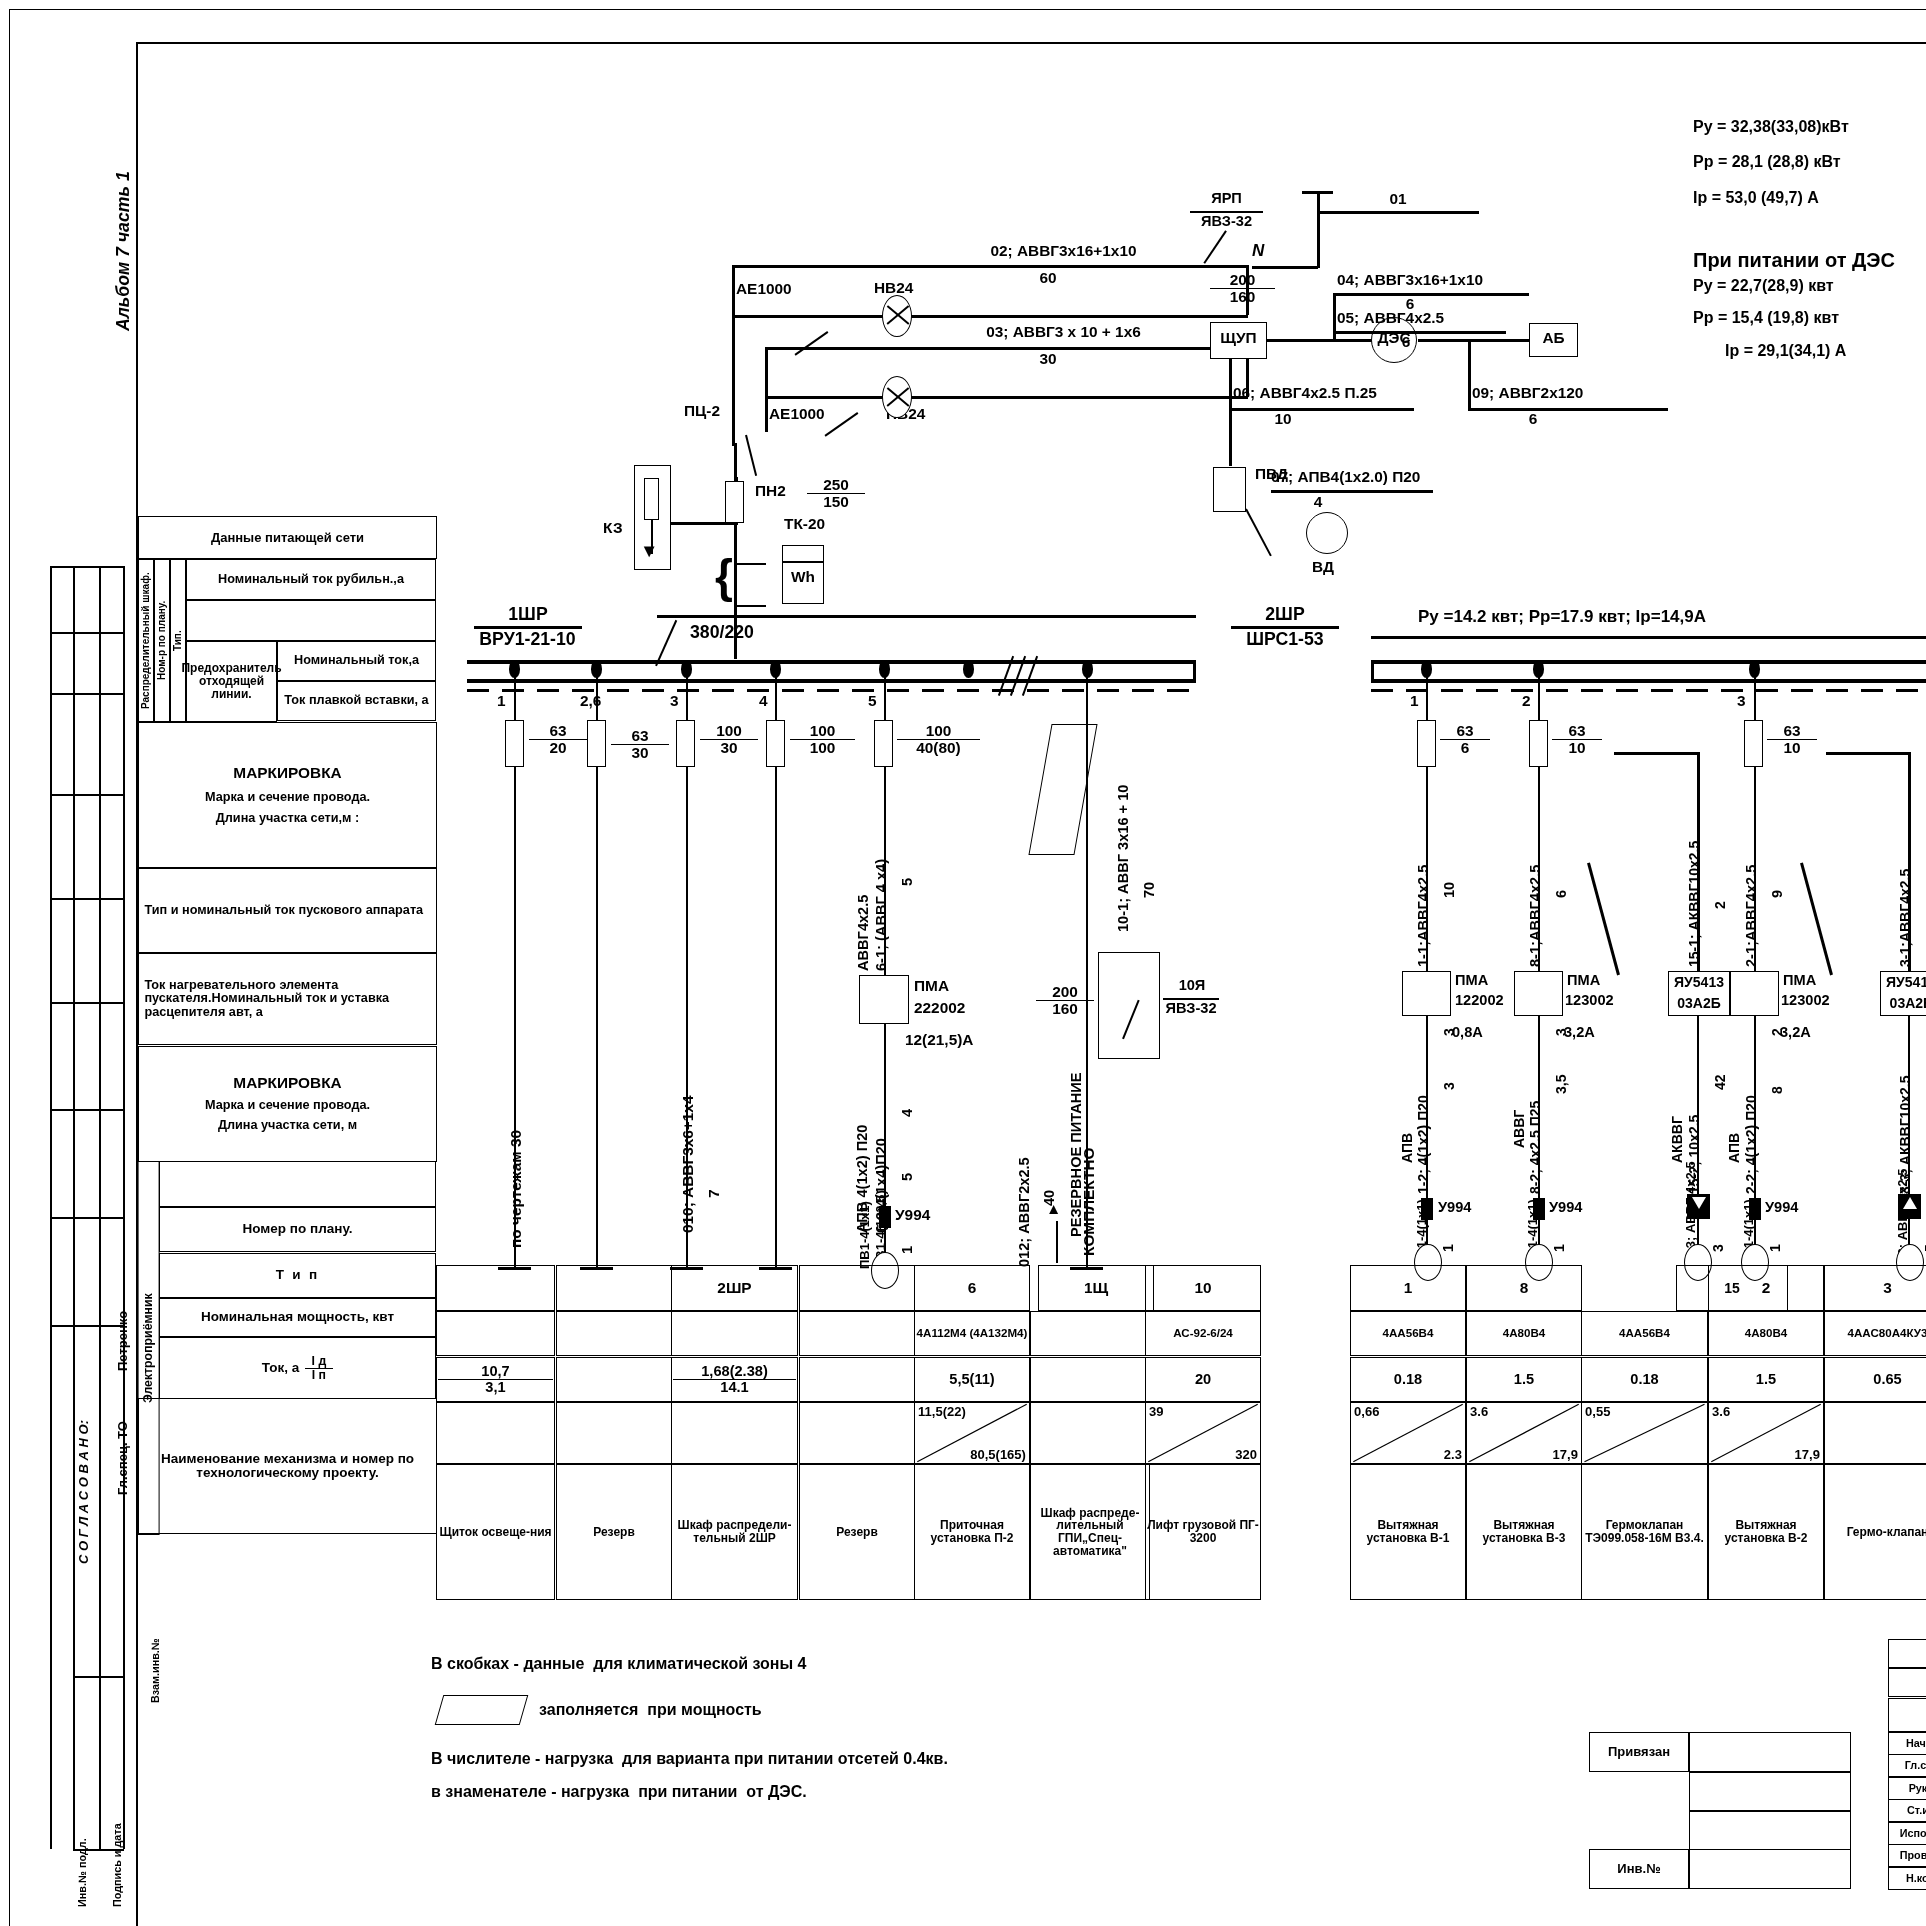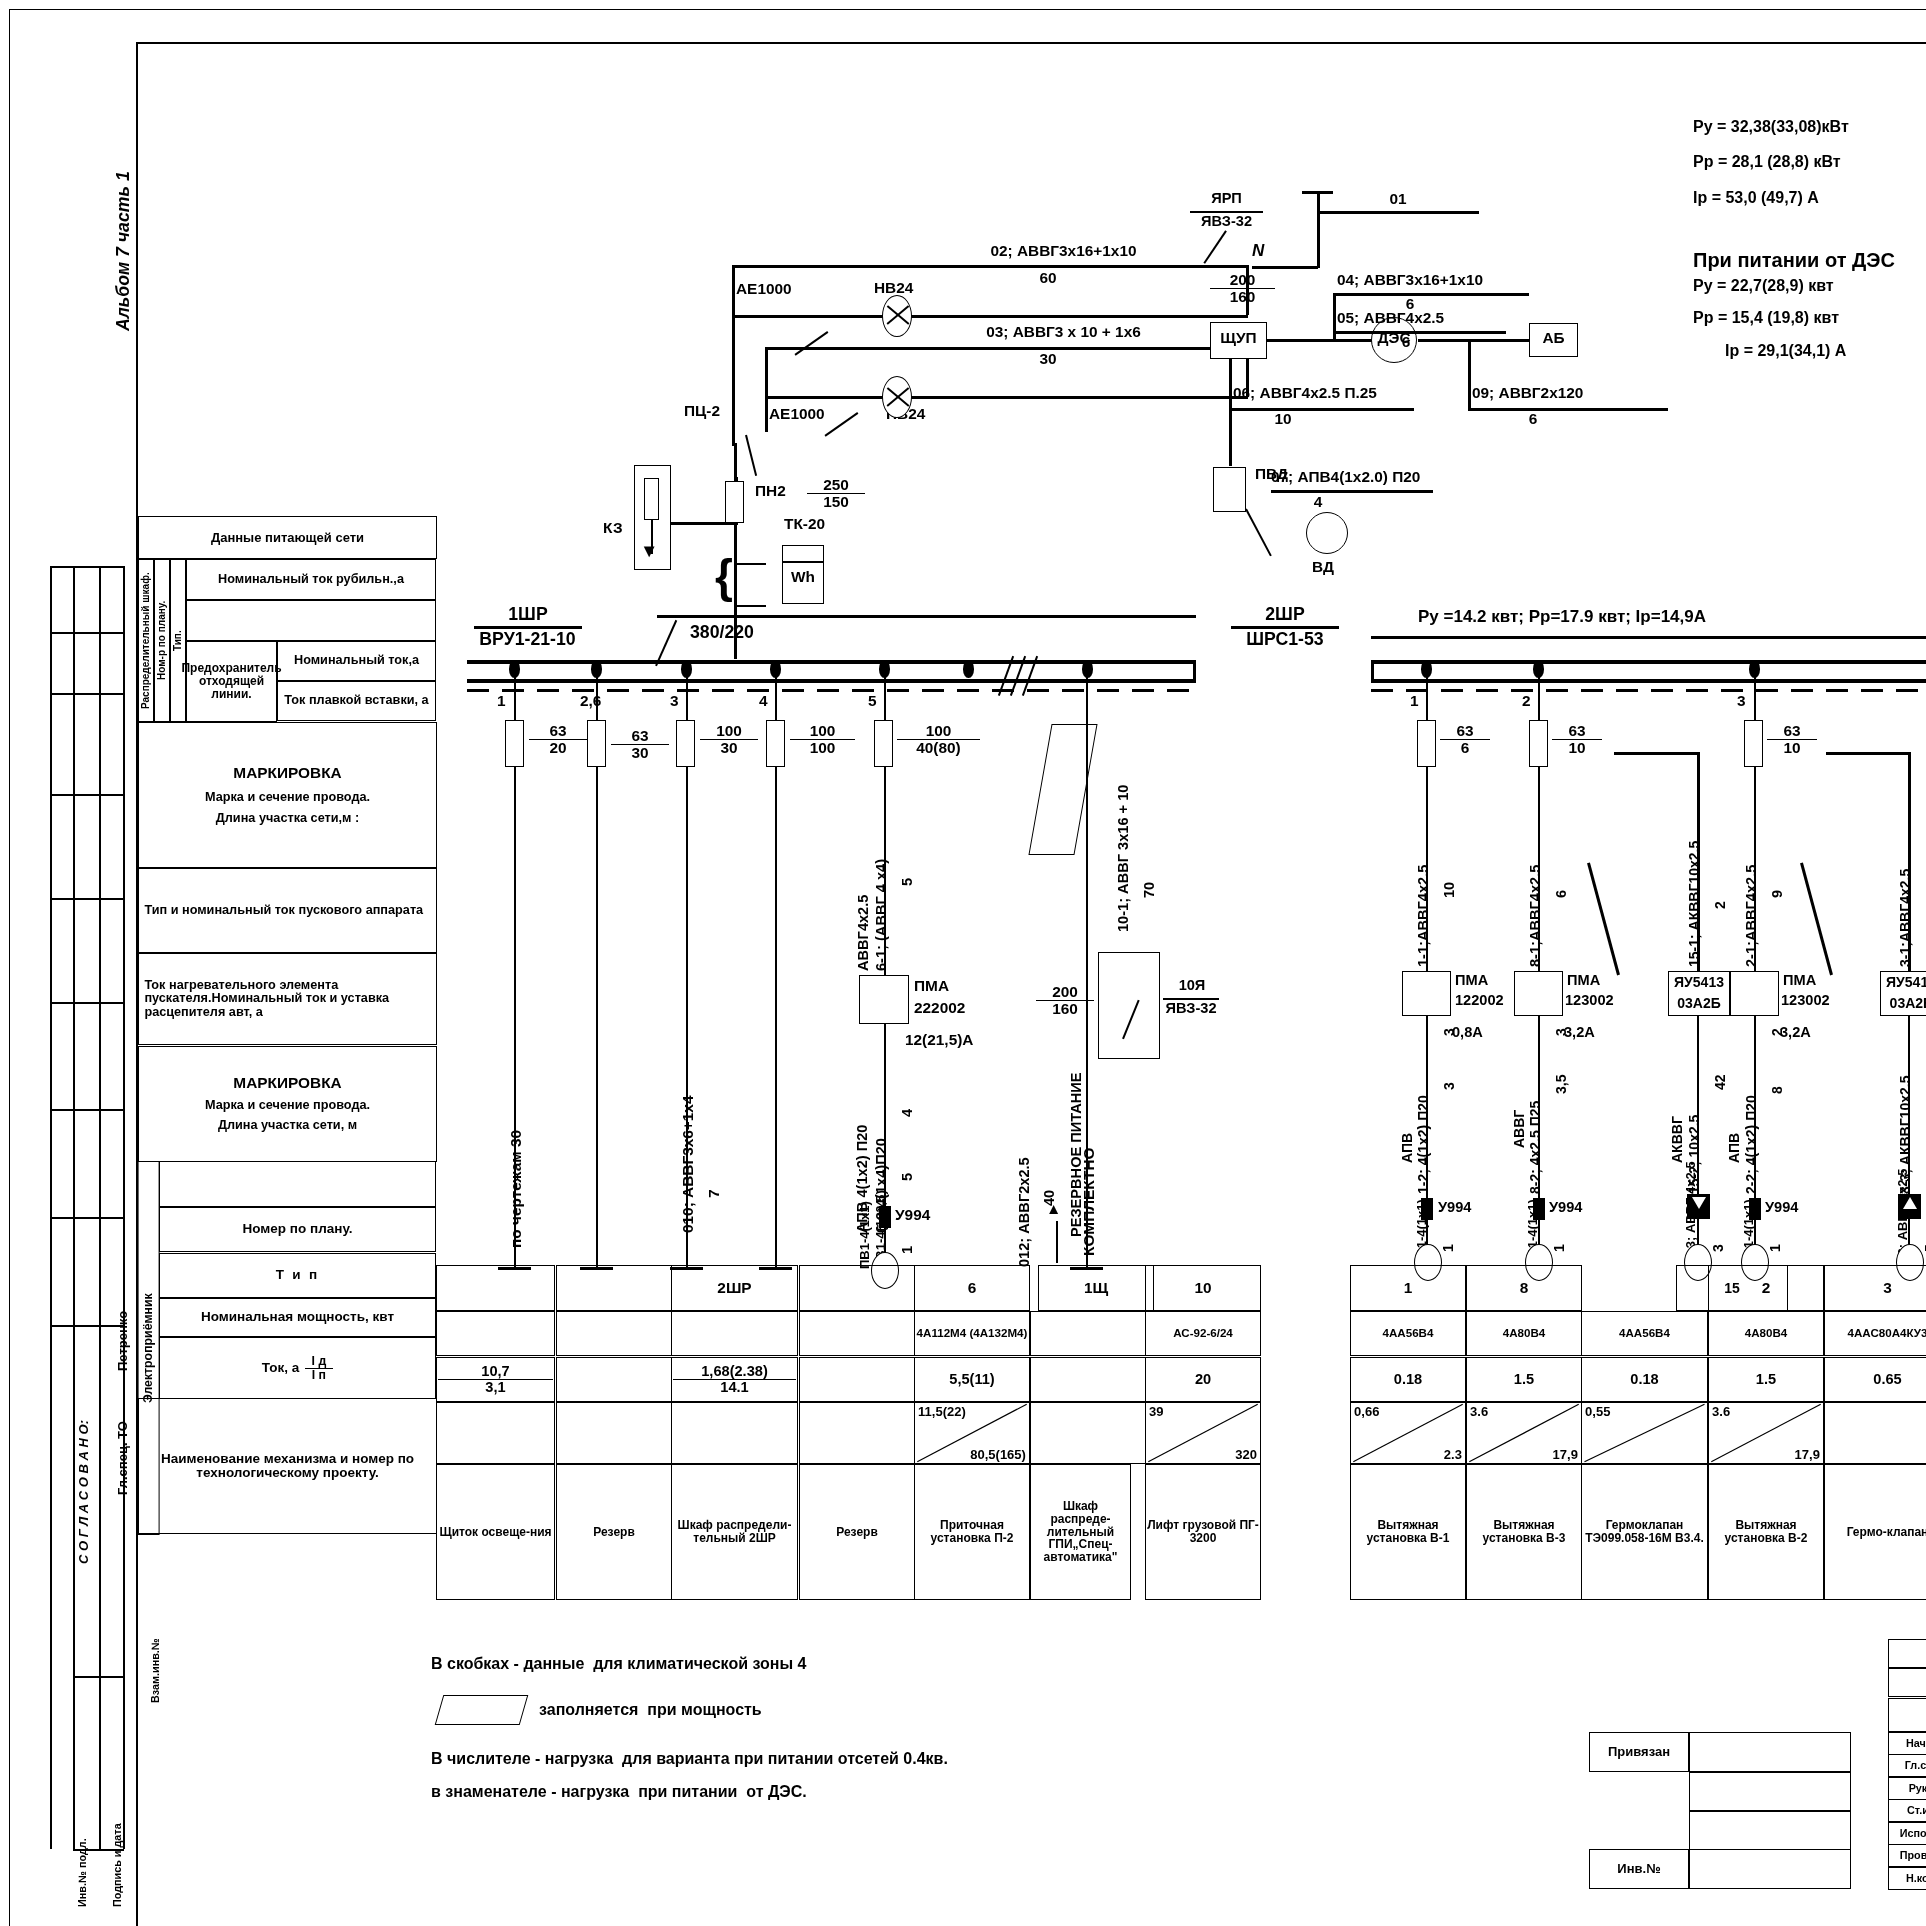--- a/index.html
+++ b/index.html
@@ -528,21 +528,21 @@
         <span style="position:absolute;right:3.1px;bottom:1.5px;font-size:13px;">320</span>
         <svg style="position:absolute;left:0;top:0;width:100%;height:100%;" viewBox="0 0 100 100" preserveAspectRatio="none">
           <line x1="2" y1="98" x2="98" y2="2" stroke="#000" stroke-width="1.2" vector-effect="non-scaling-stroke"></line>
         </svg>
       </div>
       <div class="cell" style="left: 436px; top: 1464px; width: 119px; height: 136px; font-size: 12px; white-space: pre-line;">Щиток освеще-​ния</div>
       <div class="cell" style="left: 556px; top: 1464px; width: 116px; height: 136px; font-size: 12px; white-space: pre-line;">Резерв</div>
       <div class="cell" style="left: 671px; top: 1464px; width: 127px; height: 136px; font-size: 12px; white-space: pre-line;">Шкаф распредели-​тельный 2ШР</div>
       <div class="cell" style="left: 799px; top: 1464px; width: 116px; height: 136px; font-size: 12px; white-space: pre-line;">Резерв</div>
       <div class="cell" style="left: 914px; top: 1464px; width: 116px; height: 136px; font-size: 12px; white-space: pre-line;">Приточная установка П-​2</div>
-      <div class="cell" style="left: 1030px; top: 1464px; width: 101px; height: 136px; font-size: 12px; white-space: pre-line;">Шкаф распреде-​лительный ГПИ„Спец-​автоматика"</div>
+      <div class="cell" style="left: 1030px; top: 1464px; width: 120px; height: 136px; font-size: 12px; white-space: pre-line;">Шкаф распреде-​лительный ГПИ„Спец-​автоматика"</div>
       <div class="cell" style="left: 1145px; top: 1464px; width: 116px; height: 136px; font-size: 12px; white-space: pre-line;">Лифт грузовой ПГ-​3200</div>
     </div>
 
   <div id="tblRight">
       <div class="cell" style="left: 1350px; top: 1265px; width: 116px; height: 46px; font-size: 15.4px;">1</div>
       <div class="cell" style="left: 1466px; top: 1265px; width: 116px; height: 46px; font-size: 15.4px;">8</div>
       <div class="cell" style="left: 1676px; top: 1265px; width: 112px; height: 46px; font-size: 14px;">15</div>
       <div class="cell" style="left: 1708px; top: 1265px; width: 116px; height: 46px; font-size: 15.4px;">2</div>
       <div class="cell" style="left: 1824px; top: 1265px; width: 127px; height: 46px; font-size: 15.4px;">3</div>
       <div class="cell" style="left: 1350px; top: 1311px; width: 116px; height: 45px; font-size: 11.6px; white-space: pre-line;">4АА56В4</div>

